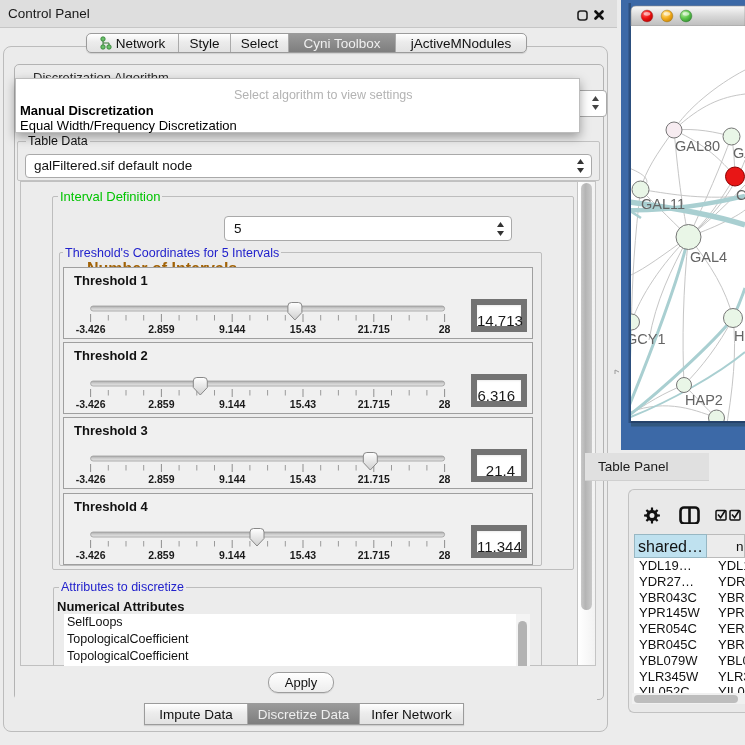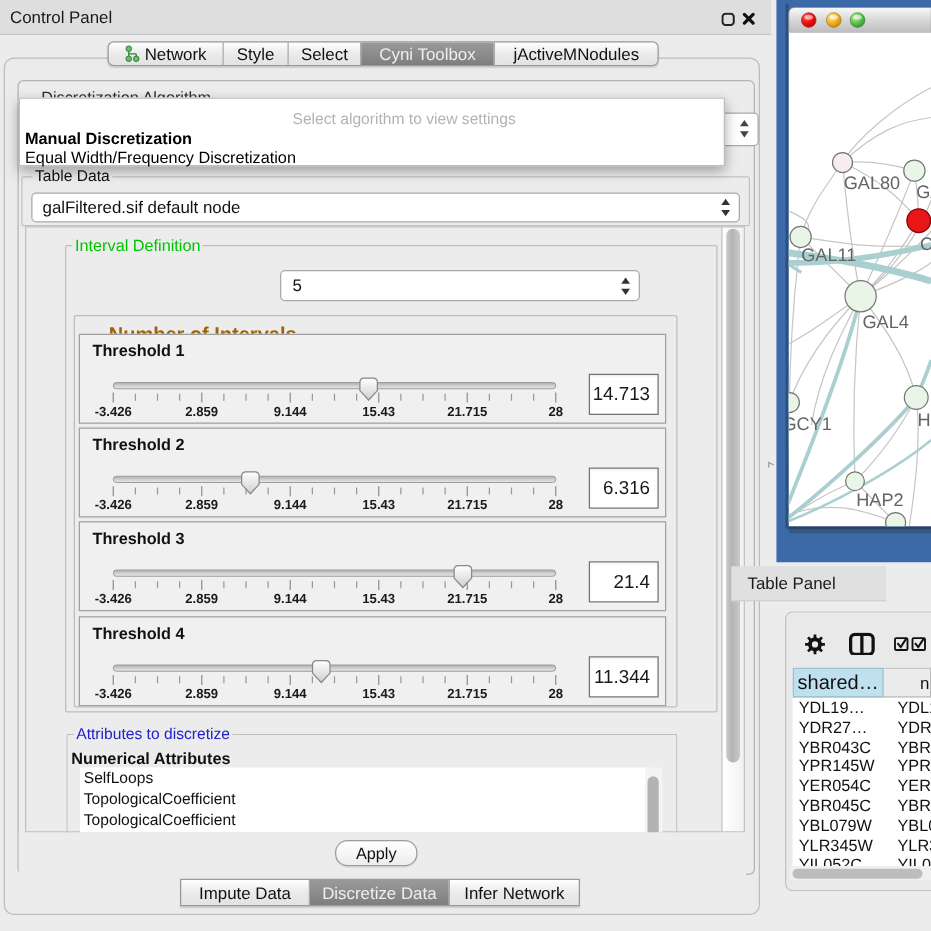--- a/index.html
+++ b/index.html
@@ -35,21 +35,21 @@
   border:1px solid #c0c0c0; border-right:none; background:#ececec; overflow:hidden; }
 #mainscroll { position:absolute; left:577px; top:181px; width:19px; height:485px;
   background:linear-gradient(90deg,#ffffff,#f2f2f2); border:1px solid #c4c4c4; }
 #mainscroll .thumb { position:absolute; left:3px; top:1px; width:11px; height:427px;
   background:linear-gradient(90deg,#c9c9c9,#b4b4b4 40%,#c9c9c9); border-radius:6px; }
 
 .tpanel { position:absolute; left:63px; width:470px; height:72px; background:#f0f0f0;
   border:1px solid #9f9f9f; }
 .tlabel { position:absolute; left:10px; top:5px; font-size:13px; font-weight:bold; color:#111; }
 .vbox { position:absolute; left:407px; top:31px; width:56px; height:33px; background:#fff;
-  border:1px solid #737373; box-shadow:inset 0 1px 2px rgba(0,0,0,0.08);
+  border:6px solid #737373; box-shadow:inset 0 1px 2px rgba(0,0,0,0.08);
   font-size:15px; color:#1a1a1a; text-align:right; line-height:31px; padding-right:6px; }
 
 #numlist { position:absolute; left:64px; top:614px; width:452px; height:52px; background:#fff; }
 #numlist div { font-size:12.5px; color:#111; padding-left:3px; height:17px; line-height:17px; }
 #listscroll { position:absolute; left:516px; top:614px; width:14px; height:52px; background:#f4f4f4; overflow:hidden; }
 #listscroll .thumb { position:absolute; left:2px; top:7px; width:9px; height:60px;
   background:#b3b3b3; border-radius:5px; }
 
 #applybtn { position:absolute; left:268px; top:672px; width:66px; height:21px;
   background:linear-gradient(#ffffff,#ededed); border:1px solid #9d9d9d; border-radius:10px;
@@ -122,20 +122,21 @@
 <div class="abs" style="left:87px;top:222px;font-size:16px;font-weight:bold;color:#a16207;margin-top:38px;">Number of Intervals</div>
 <div id="combo2">5
 <svg class="stepper" width="9" height="16" viewBox="0 0 9 16" style="top:4px">
         <path d="M4.5,1 L8,6 H1 Z" fill="#333"></path>
         <path d="M4.5,15 L1,10 H8 Z" fill="#333"></path>
       </svg>
 </div>
 
 
 <div class="gbox" style="left:59px;top:252px;width:483px;height:314px;"></div>
+<div class="gtitle" style="left:63px;top:246px;color:#2222cc;font-size:12.5px;">Threshold's Coordinates for 5 Intervals</div>
 
 <svg width="0" height="0">
       <defs>
 <linearGradient id="trackg" x1="0" y1="0" x2="0" y2="1">
 <stop offset="0" stop-color="#ababab"></stop>
           <stop offset="0.5" stop-color="#cfcfcf"></stop>
           <stop offset="1" stop-color="#e8e8e8"></stop>
         </linearGradient>
 <linearGradient id="thumbg" x1="0" y1="0" x2="0" y2="1">
 <stop offset="0" stop-color="#ffffff"></stop>

